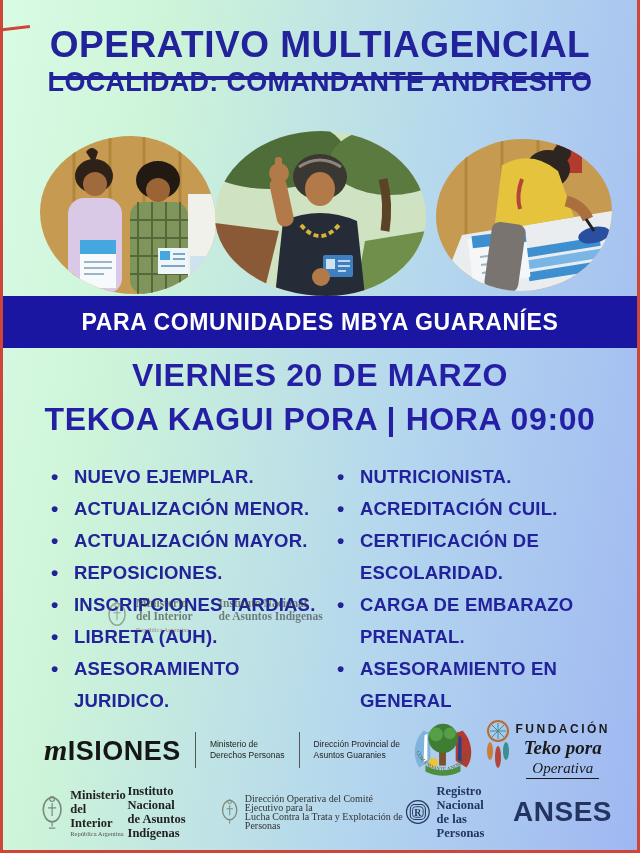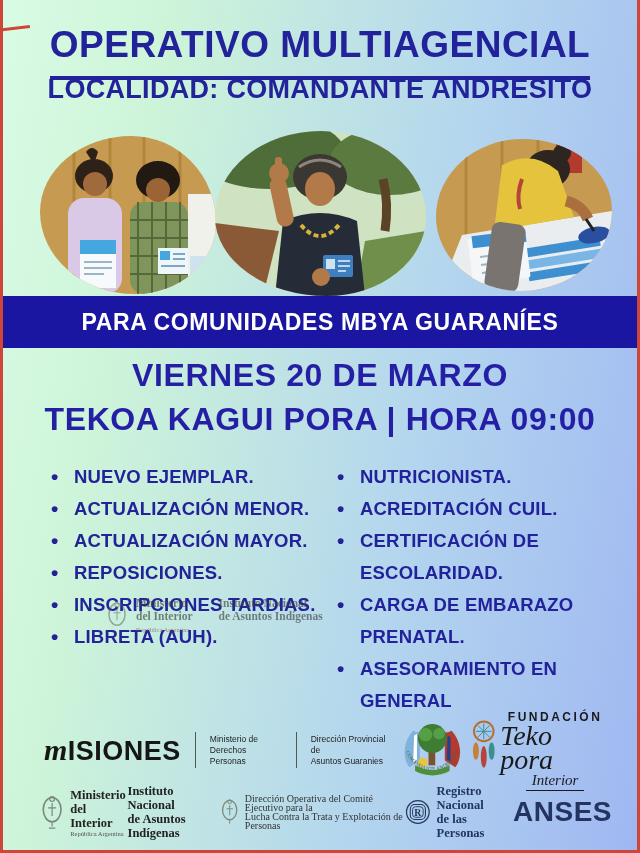--- a/index.html
+++ b/index.html
@@ -7,21 +7,21 @@
     position:relative; width:640px; height:853px; overflow:hidden;
     background:linear-gradient(100deg,#d9fce4 0%,#cdf4d9 22%,#b4d6ee 62%,#9fb7f2 100%);
     font-family:"Liberation Sans", sans-serif;
   }
   
   .frame{position:absolute; inset:0; border-left:3px solid #cf4538; border-right:3px solid #cf4538; border-bottom:3px solid #cf4538; pointer-events:none; z-index:50;}
   .frame-arc{position:absolute; top:27px; left:-4px; width:34px; height:3px; background:#cf4538; transform:rotate(-7deg); z-index:50;}
 
   .title-wrap{position:absolute; top:24px; left:0; width:100%; text-align:center; z-index:2;}
   .title{display:inline-block; font-size:37px; font-weight:bold; color:#22229a; letter-spacing:.5px; border-bottom:4px solid #22229a; padding-bottom:10px;}
-  .subtitle{position:absolute; top:74px; left:0; width:100%; text-align:center; font-size:27px; font-weight:bold; color:#22229a; letter-spacing:.3px; z-index:2;}
+  .subtitle{position:absolute; top:67px; left:0; width:100%; text-align:center; font-size:27px; font-weight:bold; color:#22229a; letter-spacing:.3px; z-index:2;}
 
   
   .photo{position:absolute; overflow:hidden; z-index:2;}
   .photo svg{display:block; width:100%; height:100%;}
   .photo-1{left:40px; top:136px; width:176px; height:158px; border-radius:52% 48% 46% 54% / 48% 55% 45% 52%;}
   .photo-2{left:215px; top:131px; width:211px; height:165px; border-radius:50% 50% 47% 53% / 52% 52% 48% 48%;}
   .photo-3{left:436px; top:139px; width:176px; height:152px; border-radius:49% 51% 52% 48% / 51% 47% 53% 49%;}
 
   .banner{position:absolute; top:296px; left:0; width:100%; height:52px; background:#1b16a1;
     display:flex; align-items:center; justify-content:center; color:#fff; font-size:23px; font-weight:bold; letter-spacing:.6px; z-index:3;}
@@ -46,21 +46,21 @@
   
   .logos1{position:absolute; top:710px; left:44px; right:30px; height:80px; display:flex; align-items:center; justify-content:space-between; z-index:2;}
   .misiones{display:flex; align-items:center; gap:14px;}
   .misiones-name{font-size:27px; font-weight:bold; color:#161616; letter-spacing:.5px;}
   .misiones-m{font-style:italic; font-family:"Liberation Serif",serif; font-size:30px;}
   .vdiv{width:1px; height:36px; background:#555;}
   .lg-small{font-size:8.5px; color:#222; line-height:11px;}
   .teko{display:flex; align-items:center; gap:4px;}
   .teko-text{display:flex; flex-direction:column; align-items:center; color:#1a1a1a;}
   .teko-fund{font-size:12px; font-weight:bold; letter-spacing:2.5px;}
-  .teko-script{font-family:"Liberation Serif",serif; font-style:italic; font-weight:normal; font-size:28px; line-height:24px;}
+  .teko-script{font-family:"Liberation Serif",serif; font-style:italic; font-weight:bold; font-size:19px; line-height:24px;}
   .teko-sub{font-family:"Liberation Serif",serif; font-style:italic; font-size:15px; line-height:16px; border-bottom:1px solid #1a1a1a; padding:0 6px 2px;}
   .pami{display:flex; flex-direction:column; align-items:center; margin-top:-6px;}
   .pami-name{font-size:20px; font-weight:bold; color:#16254c; letter-spacing:1px; line-height:18px;}
   .pami-sub{font-size:6px; font-weight:bold; color:#16254c; align-self:flex-end; letter-spacing:1px;}
 
   .logos2{position:absolute; top:784px; left:40px; right:28px; display:flex; align-items:center; justify-content:space-between; z-index:2; font-family:"Liberation Serif", serif;}
   .gov{display:flex; align-items:center; gap:6px;}
   .gov-name{font-size:12.5px; font-weight:bold; color:#222; line-height:14px;}
   .gov-sub{font-size:6.5px; color:#555; font-weight:normal;}
   .trata-text{font-size:10px; color:#333; line-height:9px;}
@@ -157,20 +157,21 @@
   <div class="sched2">TEKOA KAGUI PORA | HORA 09:00</div>
 
   <div class="cols">
     <ul class="col col-l">
       <li class="svc">NUEVO EJEMPLAR.</li>
       <li class="svc">ACTUALIZACIÓN MENOR.</li>
       <li class="svc">ACTUALIZACIÓN MAYOR.</li>
       <li class="svc">REPOSICIONES.</li>
       <li class="svc">INSCRIPCIONES TARDIAS.</li>
       <li class="svc">LIBRETA (AUH).</li>
+      <li class="svc">ASESORAMIENTO JURIDICO.</li>
     </ul>
     <ul class="col col-r">
       <li class="svc">NUTRICIONISTA.</li>
       <li class="svc">ACREDITACIÓN CUIL.</li>
       <li class="svc">CERTIFICACIÓN DE ESCOLARIDAD.</li>
       <li class="svc">CARGA DE EMBARAZO PRENATAL.</li>
       <li class="svc">ASESORAMIENTO EN GENERAL</li>
     </ul>
   </div>
 
@@ -229,21 +230,21 @@
       <svg width="26" height="62" viewBox="0 0 26 62">
         <circle cx="13" cy="12" r="10" fill="none" stroke="#b5702f" stroke-width="2"></circle>
         <path d="M5 12 h16 M13 4 v16 M7 6 l12 12 M19 6 L7 18" stroke="#3a8f8f" stroke-width="1"></path>
         <ellipse cx="5" cy="32" rx="3" ry="9" fill="#c77f3a"></ellipse>
         <ellipse cx="13" cy="38" rx="3" ry="11" fill="#b5453a"></ellipse>
         <ellipse cx="21" cy="32" rx="3" ry="9" fill="#3a8f8f"></ellipse>
       </svg>
       <div class="teko-text">
         <div class="teko-fund">FUNDACIÓN</div>
         <div class="teko-script">Teko pora</div>
-        <div class="teko-sub">Interior</div>
+        <div class="teko-sub">Operativa</div>
       </div>
     </div>
 
   </div>
 
   <div class="logos2">
     <div class="gov">
       <svg width="26" height="44" viewBox="0 0 30 46">
         <ellipse cx="15" cy="20" rx="11" ry="15" fill="none" stroke="#7b8a7b" stroke-width="2"></ellipse>
         <circle cx="15" cy="7" r="3" fill="none" stroke="#7b8a7b" stroke-width="1.5"></circle>

